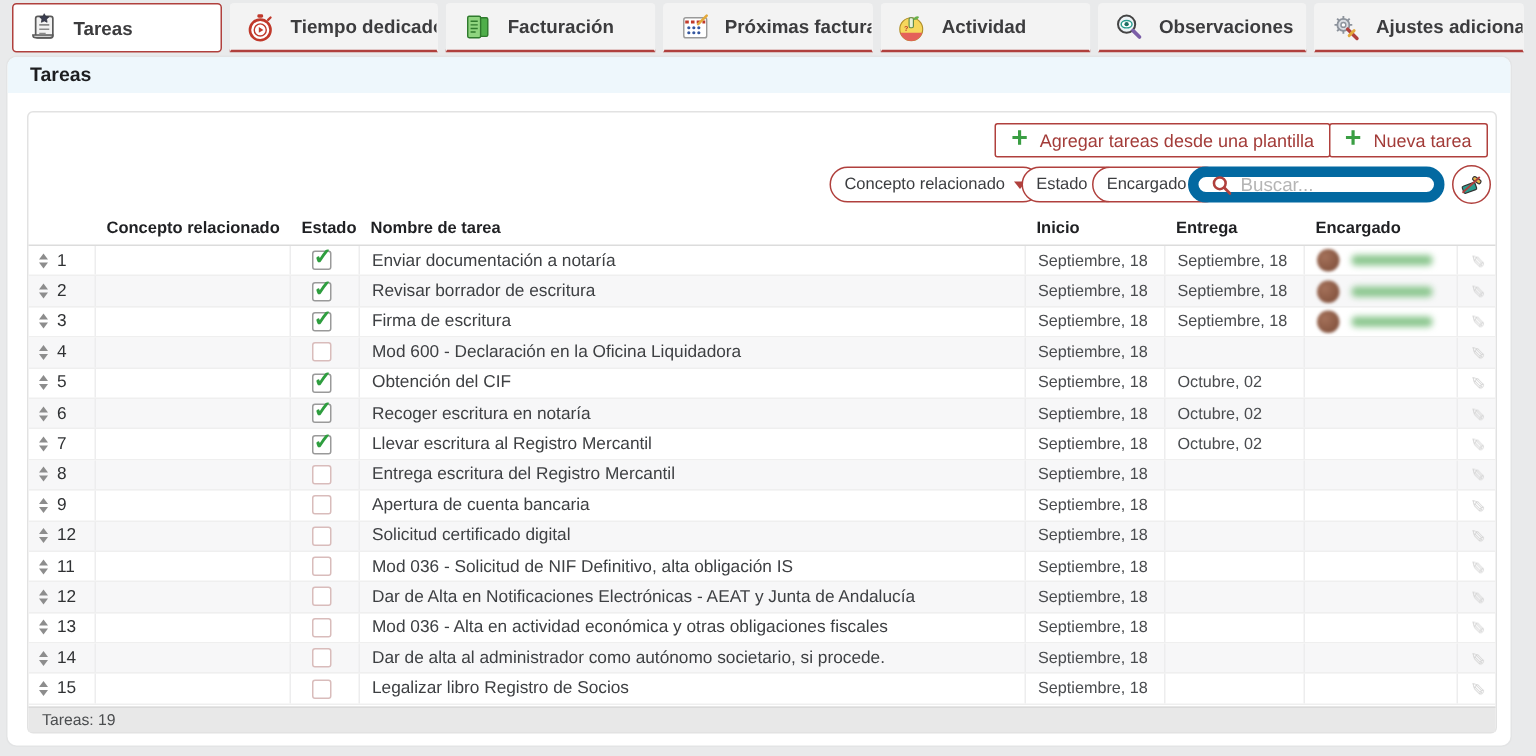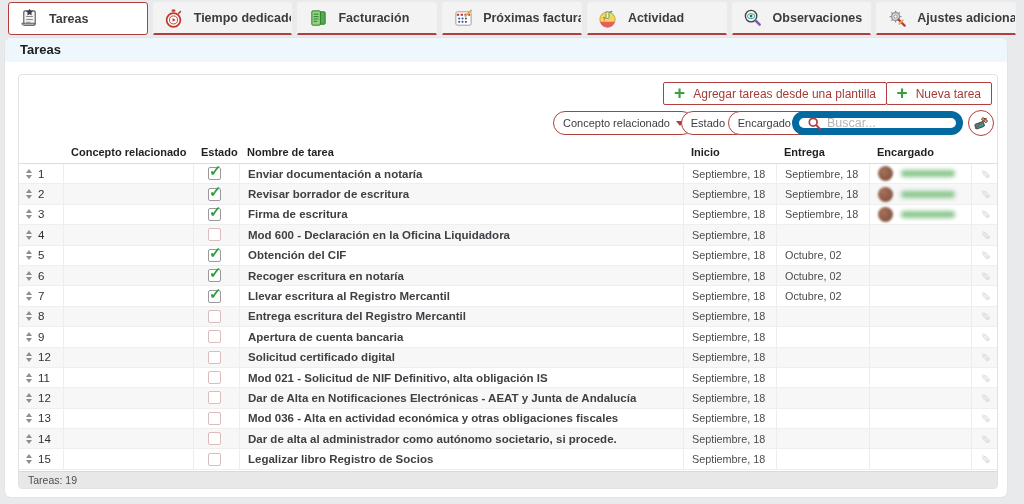--- a/index.html
+++ b/index.html
@@ -125,21 +125,21 @@
   }
   .trow:nth-child(even) { background:#f7f7f8; }
   .cell { height:100%; display:flex; align-items:center; padding-left:8px; overflow:hidden; }
   .cell.bl { border-left:1px solid #ededee; }
   .handle-cell { gap:5px; padding-left:6px; }
   .sort-handle { display:flex; flex-direction:column; gap:2px; cursor:grab; padding:2px 1px; }
   .sort-handle i { display:block; width:0; height:0; border-left:3px solid transparent; border-right:3px solid transparent; }
   .sort-handle .up { border-bottom:4px solid #8d8d8d; }
   .sort-handle .dn { border-top:4px solid #8d8d8d; }
   .rownum { font-size:11.5px; color:#2f3133; }
-  .task-name { font-weight:700; color:#3e4043; white-space:nowrap; }
+  .task-name { font-weight:400; color:#3e4043; white-space:nowrap; }
   .datecell { font-size:10.8px; color:#4a4c4f; white-space:nowrap; }
 
   .checkbox {
     width:13px; height:13px; background:#fff; border:1px solid #d9bcbb;
     border-radius:2px; position:relative; cursor:pointer; margin-left:6px;
   }
   .checkbox.checked { border-color:#9a9a9a; }
   .checkbox.checked::after {
     content:"\2713";
     position:absolute; left:0px; top:-6px;
@@ -564,21 +564,21 @@
               <i class="up"></i>
               <i class="dn"></i>
             </span>
             <span class="rownum">11</span>
           </div>
           <div class="cell bl"></div>
           <div class="cell bl">
             <span class="checkbox"></span>
           </div>
           <div class="cell bl">
-            <span class="task-name">Mod 021 - Solicitud de NIF Definitivo, alta obligación IS</span>
+            <span class="task-name">Mod 036 - Solicitud de NIF Definitivo, alta obligación IS</span>
           </div>
           <div class="cell bl datecell">Septiembre, 18</div>
           <div class="cell bl datecell"></div>
           <div class="cell bl"></div>
           <div class="cell bl">
             <span class="pencil">✎</span>
           </div>
         </div>
         <div class="grid trow">
           <div class="cell handle-cell">

